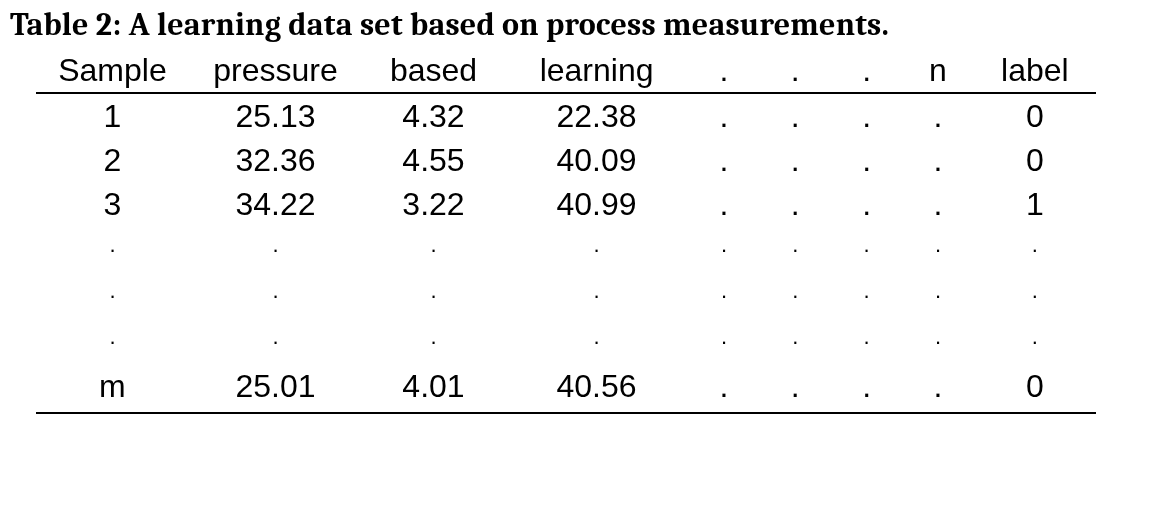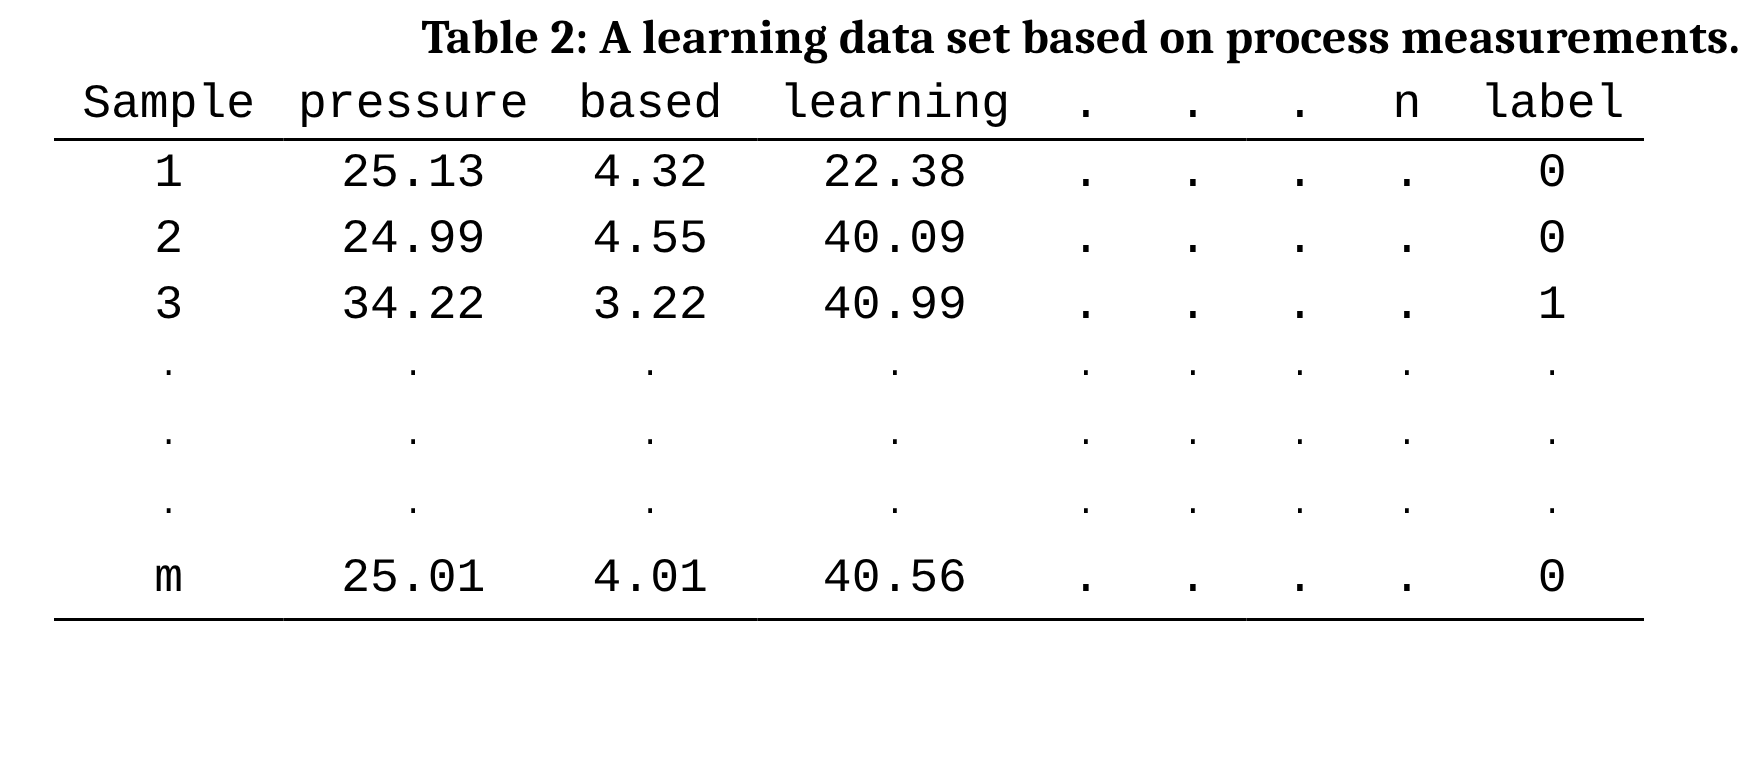--- a/index.html
+++ b/index.html
@@ -15,28 +15,27 @@
     box-sizing: border-box;
     padding: 6px 10px 0 10px;
   }
   .caption {
     font-family: Cambria, Georgia, "Times New Roman", serif;
     font-weight: 700;
     font-size: 32px;
     line-height: 1.2;
     margin: 0 0 4px 0;
     letter-spacing: 0.2px;
-    text-align: right;
   }
   table {
     border-collapse: collapse;
     table-layout: fixed;
     width: 1060px;
     margin-left: 26px;
-    font-family: Liberation Mono, monospace;
+    font-family: Liberation Sans, sans-serif;
     font-size: 32px;
     line-height: 1.0;
   }
   col.c-sample   { width: 150px; }
   col.c-pressure { width: 170px; }
   col.c-speed    { width: 140px; }
   col.c-humidity { width: 180px; }
   col.c-dot      { width: 70px; }
   col.c-n        { width: 70px; }
   col.c-label    { width: 120px; }
@@ -105,21 +104,21 @@
           <td>4.32</td>
           <td>22.38</td>
           <td>.</td>
           <td>.</td>
           <td>.</td>
           <td>.</td>
           <td>0</td>
         </tr>
         <tr>
           <td>2</td>
-          <td>24.99</td>
+          <td>32.36</td>
           <td>4.55</td>
           <td>40.09</td>
           <td>.</td>
           <td>.</td>
           <td>.</td>
           <td>.</td>
           <td>0</td>
         </tr>
         <tr>
           <td>3</td>

